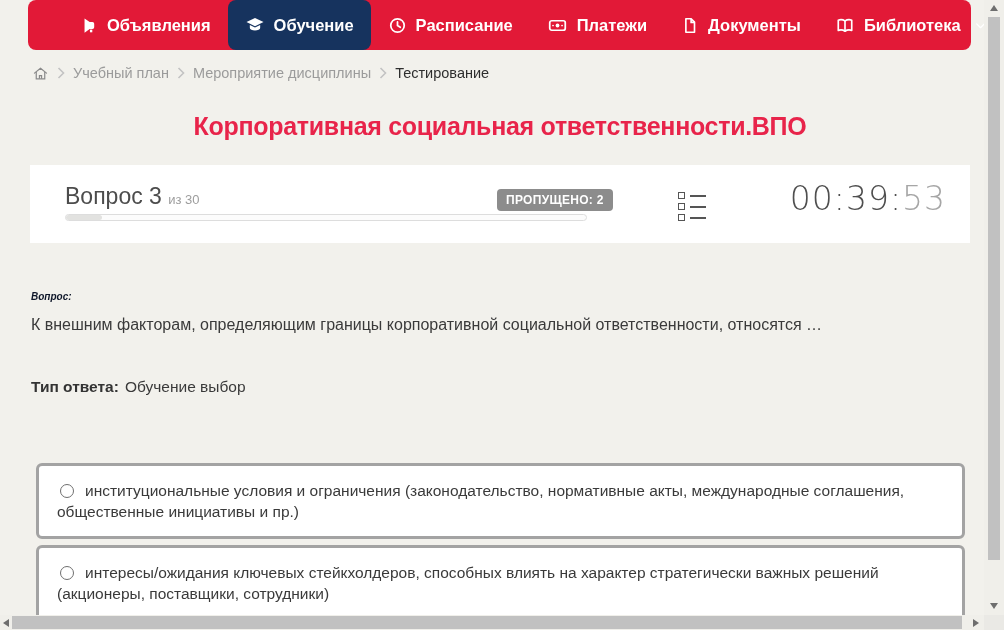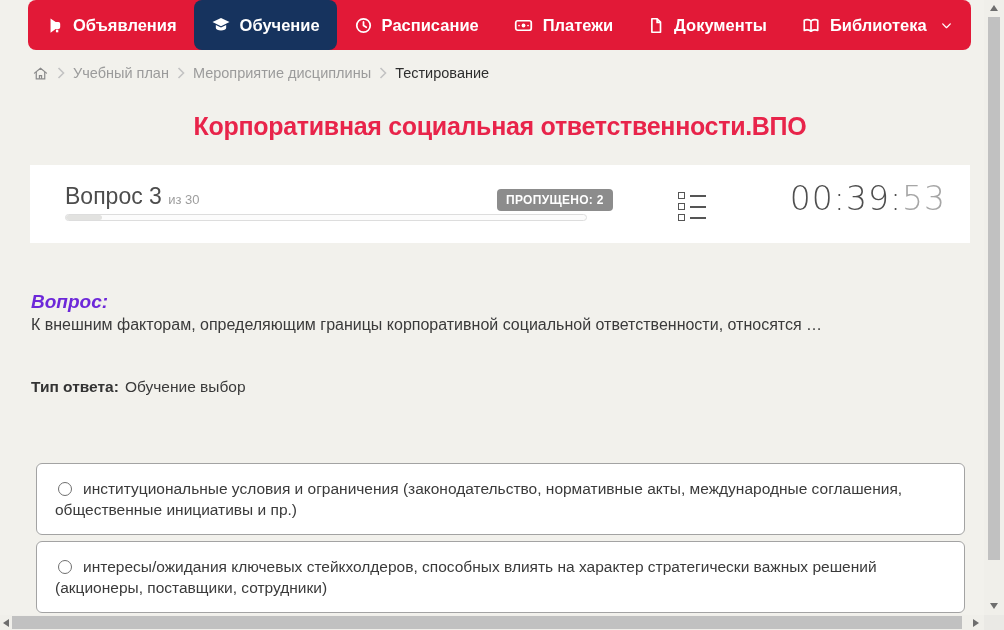--- a/index.html
+++ b/index.html
@@ -9,21 +9,21 @@
   }
   *{margin:0;padding:0;box-sizing:border-box;}
   html,body{width:1004px;height:630px;overflow:hidden;}
   body{
     position:relative;background:var(--page-bg);
     font-family:"Liberation Sans",sans-serif;color:var(--text-dark);
   }
   
   .main-nav{
     position:absolute;left:28px;top:0;width:943px;height:50px;
-    background:var(--nav-red);border-radius:8px;display:flex;align-items:stretch;
+    background:var(--nav-red);border-radius:8px;display:flex;align-items:stretch;padding-left:34px;
   }
   .nav-item{
     display:flex;align-items:center;gap:9px;padding:0 17px;
     color:#fff;font-weight:bold;font-size:16.5px;cursor:pointer;white-space:nowrap;
   }
   .nav-item.active{background:var(--nav-navy);border-radius:8px;}
   .nav-icon svg{display:block;}
   .chev{margin-left:4px;display:flex;align-items:center;}
   
   .breadcrumb{
@@ -55,28 +55,28 @@
   .qlist-icon{position:absolute;left:648px;top:27px;cursor:pointer;}
   .qlist-row{display:flex;align-items:center;gap:5px;margin-bottom:4px;}
   .qlist-sq{width:7px;height:7px;border:1.5px solid #555;}
   .qlist-ln{width:16px;height:2px;background:#555;}
   .timer{
     position:absolute;right:24px;top:14px;font-size:33px;font-weight:200;
     color:#4F4F4F;font-family:"DejaVu Sans",sans-serif;letter-spacing:1px;
   }
   .timer .sec{color:#A6A6A6;}
   
-  .q-heading{position:absolute;left:31px;top:291px;font-size:19px;font-style:italic;font-weight:bold;color:#6d28d9;text-align:right;}
+  .q-heading{position:absolute;left:31px;top:291px;font-size:10px;font-style:italic;font-weight:bold;color:#0f172a;text-align:right;}
   .q-text{position:absolute;left:31px;top:316px;width:910px;font-size:16px;color:var(--text-dark);}
   .q-type{position:absolute;left:31px;top:378px;font-size:15.5px;color:var(--text-dark);}
   .q-type .lbl{font-weight:bold;color:#333;margin-right:6px;}
   
   .options{position:absolute;left:36px;top:463px;width:929px;}
   .option{
-    background:#fff;border:1px solid #a3a3a3;border-radius:6px;
+    background:#fff;border:3px solid #a3a3a3;border-radius:6px;
     padding:14px 18px;margin-bottom:6px;font-size:15.5px;line-height:21px;
     color:var(--text-dark);cursor:pointer;
   }
   .radio{
     display:inline-block;width:14px;height:14px;border:1px solid #6F6F6F;
     border-radius:50%;background:#fff;margin:0 11px 0 3px;vertical-align:-2px;cursor:pointer;
   }
   
   .vscroll{position:absolute;right:0;top:0;width:20px;height:615px;background:var(--scroll-track);}
   .vthumb{position:absolute;left:4px;top:17px;width:12px;height:543px;background:var(--scroll-thumb);cursor:pointer;}

